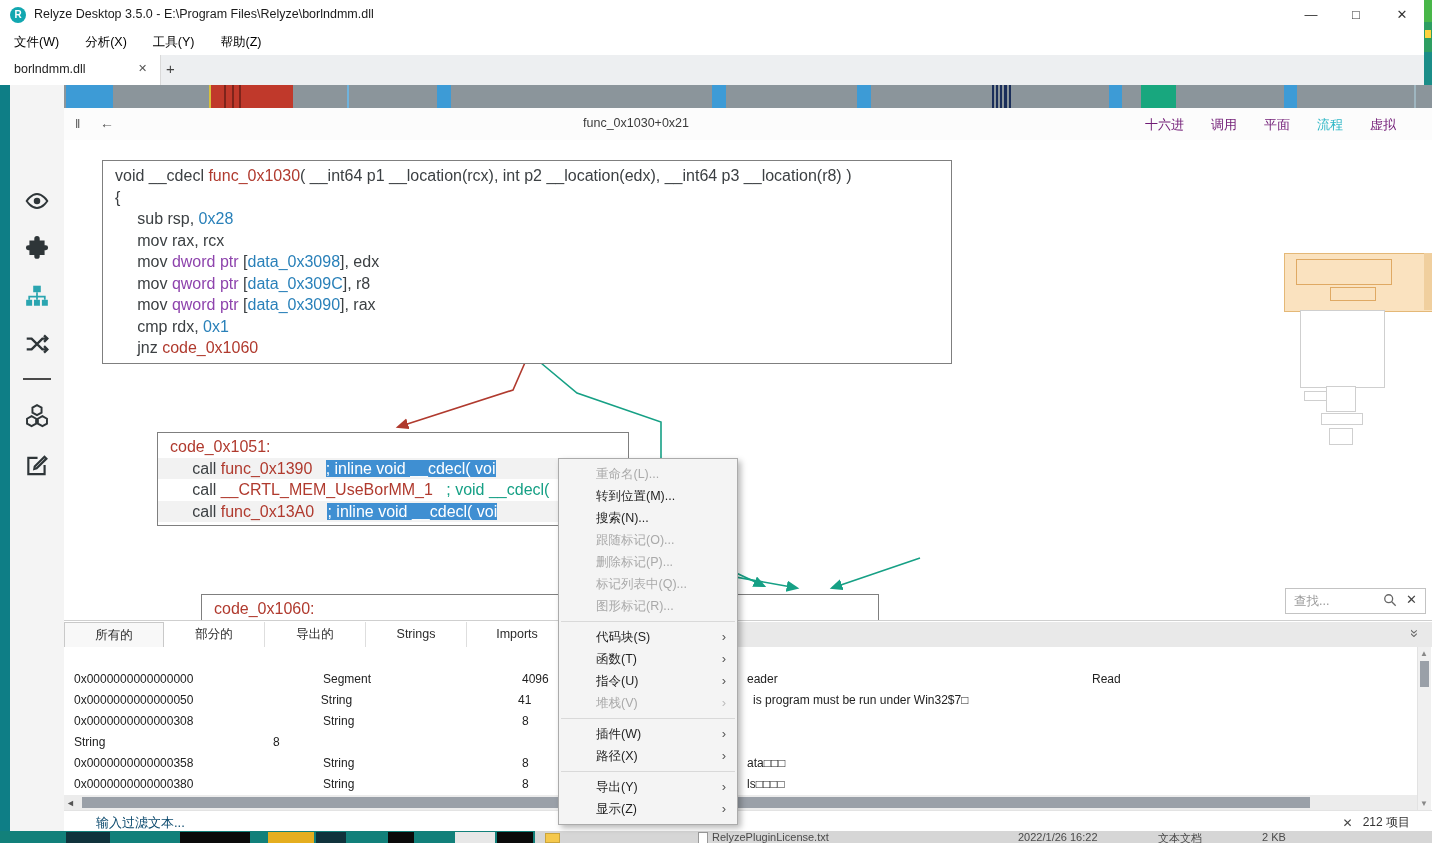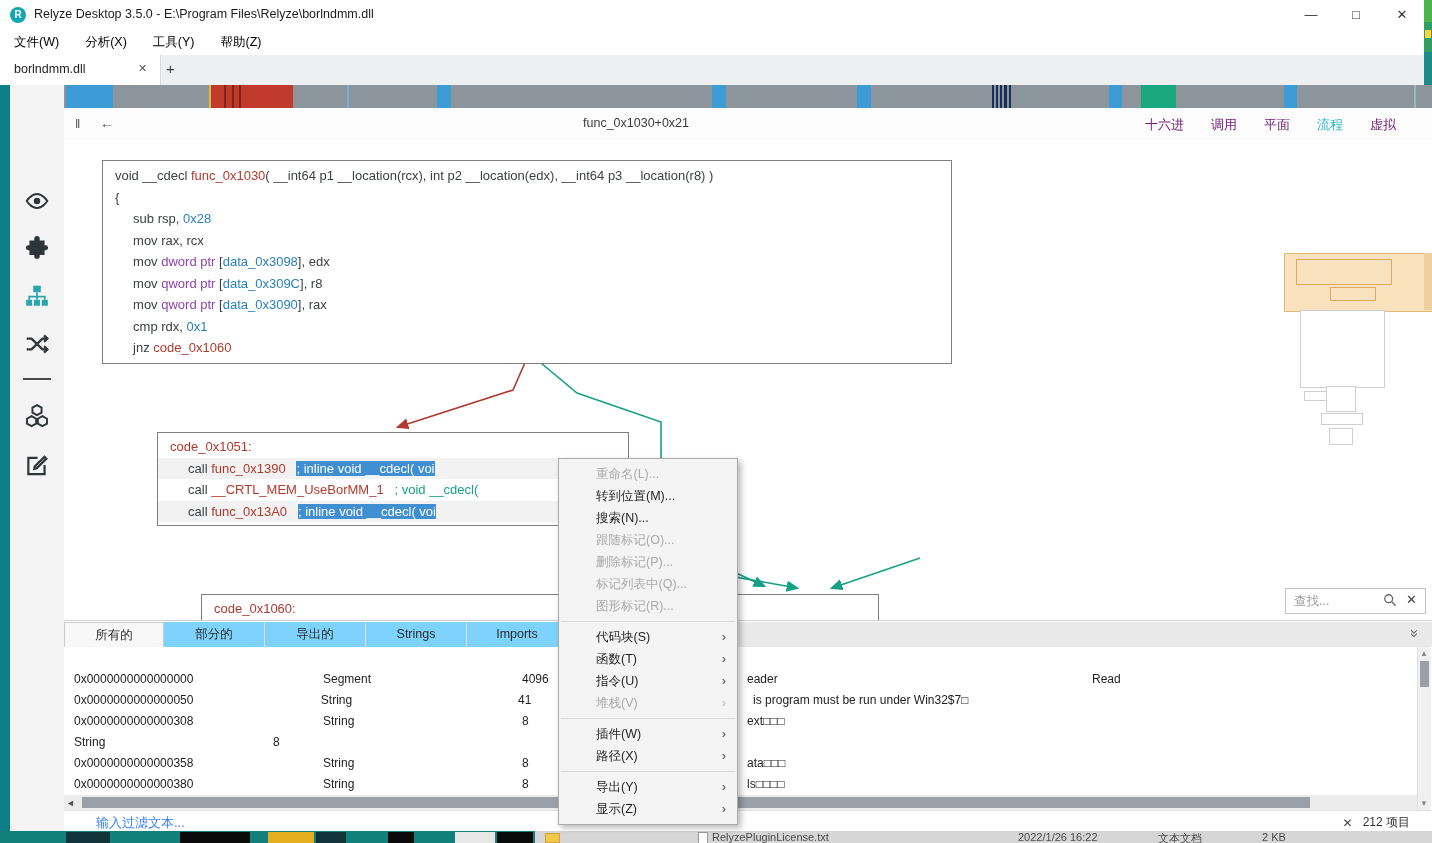--- a/index.html
+++ b/index.html
@@ -45,62 +45,62 @@
   #sidebar{left:0;top:85px;width:64px;height:746px;background:#f4f4f4}
   #sidebar .rail{position:absolute;left:0;top:0;width:10px;height:100%;background:#0e7e86}
   .side-ic{position:absolute;left:24px;width:26px;height:26px;color:#2e3538}
   .side-ic svg{width:26px;height:26px;display:block}
   .side-ic.active{color:#2aa5b0}
   #side-divider{position:absolute;left:23px;top:293px;width:28px;height:0;border-top:2px solid #4a4a4a}
 
   
   #canvas{left:64px;top:140px;width:1368px;height:480px;background:#fff;overflow:hidden}
   #edges{position:absolute;left:0;top:0;z-index:1}
-  .gblock{position:absolute;background:#fff;border:1.5px solid #7f7f7f;z-index:2;font-size:13px;line-height:21.5px;white-space:pre}
+  .gblock{position:absolute;background:#fff;border:1.5px solid #7f7f7f;z-index:2;font-size:16px;line-height:21.5px;white-space:pre}
   .gblock .cl{padding-left:12px;height:21.5px}
   .gblock .cl.sel{background:#f2f2f2}
   .tk-pl{color:#3c4043}.tk-fn{color:#b03a2e}.tk-num{color:#2980b9}.tk-ptr{color:#8e44ad}.tk-cmt{color:#16a085}
   .tk-hl{background:#3f8fd2;color:#fff}
 
   
   #minimap{z-index:3}
   #mm-viewport{left:1220px;top:113px;width:148px;height:57px;background:rgba(245,203,138,.55);border:1px solid #e4b877}
   .mm-oshape{position:absolute;border:1px solid #dfa963;background:transparent}
   .mm-shape{position:absolute;border:1px solid #cfcfcf;background:#fff}
 
   
   #findbox{left:1221px;top:448px;width:139px;height:24px;background:#fff;border:1px solid #c3c3c3;z-index:4}
   #find-ph{position:absolute;left:8px;top:4px;color:#9a9a9a;font-size:12.5px}
   #find-mag{position:absolute;right:28px;top:4px;width:14px;height:14px;color:#666}
   #find-close{position:absolute;right:8px;top:3px;color:#444;font-size:13px}
 
   
   #bottom{left:64px;top:620px;width:1368px;height:211px;background:#fff;border-top:1px solid #cfcfcf;z-index:5}
   #btabs{position:absolute;left:0;top:1px;width:1368px;height:25px;background:#e9e9e9;display:flex}
-  .btab{width:100px;height:25px;text-align:center;line-height:25px;color:#2c2c2c;font-size:12.5px;background:#7dd3fc;border-right:1px solid #dedede}
+  .btab{width:100px;height:25px;text-align:center;line-height:25px;color:#2c2c2c;font-size:12.5px;background:#ffffff;border-right:1px solid #dedede}
   .btab.active{background:#f8f8f8;border:1px solid #c9c9c9;border-bottom:none;box-sizing:border-box}
   #panel-chevron{position:absolute;right:14px;top:3px;color:#666;font-size:15px;transform:rotate(90deg);letter-spacing:-2px}
   #thead{position:absolute;left:0;top:26px;width:1353px;height:22px;background:#f3f3f3;border-bottom:1px solid #dcdcdc;display:flex}
   .hcell{height:22px;line-height:22px;padding-left:10px;box-sizing:border-box;border-right:1px solid #e2e2e2;color:#333;font-size:12px}
   .sortmark{font-size:8px;color:#555;margin-left:6px}
   #tbody{position:absolute;left:0;top:48px;width:1353px}
   .trow{display:flex;height:21px;line-height:21px;background:#fff}
   .tcell{padding-left:10px;box-sizing:border-box;font-size:12px;color:#222;overflow:hidden;white-space:nowrap}
 
   
   #hscroll{position:absolute;left:0;top:174px;width:1353px;height:15px;background:#ececec}
   #hscroll .larrow{position:absolute;left:2px;top:3px;color:#555;font-size:9px}
   #hthumb{position:absolute;left:18px;top:2px;width:1228px;height:11px;background:#9aa0a8}
   #vscroll{position:absolute;left:1353px;top:26px;width:13px;height:163px;background:#f0f0f0;border-left:1px solid #e2e2e2}
   #vscroll .va{position:absolute;left:2px;color:#888;font-size:8px}
   #vthumb{position:absolute;left:2px;top:14px;width:9px;height:26px;background:#9aa0a8}
 
   
   #filterrow{position:absolute;left:0;top:189px;width:1368px;height:22px;background:#fff;border-top:1px solid #e3e3e3}
-  #filter-ph{position:absolute;left:32px;top:3px;color:#3b82f6;font-size:13px}
+  #filter-ph{position:absolute;left:32px;top:3px;color:#0c4a6e;font-size:13px}
   #statusbox{position:absolute;right:22px;top:3px;color:#333;font-size:12px;display:flex;gap:10px;align-items:center}
   #status-x{color:#444;font-size:12px}
 
   
   #ctxmenu{left:558px;top:458px;width:178px;background:#f4f4f4;border:1px solid #ababab;
            box-shadow:3px 3px 6px rgba(0,0,0,.28);z-index:40;padding:4px 0}
   .mi{height:22px;line-height:22px;padding-left:37px;position:relative;color:#1f1f1f;font-size:12.5px;white-space:nowrap}
   .mi.disabled{color:#a9a9a9}
   .mi .sub{position:absolute;right:11px;top:0;font-size:13px;color:#555}
   .mi.disabled .sub{color:#bdbdbd}
@@ -297,21 +297,20 @@
         <div class="tcell mono" style="width: 249px;">0x0000000000000050</div>
         <div class="tcell mono" style="width: 199px;">String</div>
         <div class="tcell mono" style="width: 225px;">41</div>
         <div class="tcell mono" style="width: 345px; margin-left: 12px;">is program must be run under Win32$7□</div>
         <div class="tcell mono" style="width: 335px;"></div>
       </div>
       <div class="trow">
         <div class="tcell mono" style="width: 249px;">0x0000000000000308</div>
         <div class="tcell mono" style="width: 199px;">String</div>
         <div class="tcell mono" style="width: 225px;">8</div>
-        <div class="tcell mono" style="width: 345px;">ext□□□</div>
         <div class="tcell mono" style="width: 335px;"></div>
       </div>
       <div class="trow">
         <div class="tcell mono" style="width: 199px;">String</div>
         <div class="tcell mono" style="width: 225px;">8</div>
         <div class="tcell mono" style="width: 335px;"></div>
       </div>
       <div class="trow">
         <div class="tcell mono" style="width: 249px;">0x0000000000000358</div>
         <div class="tcell mono" style="width: 199px;">String</div>

